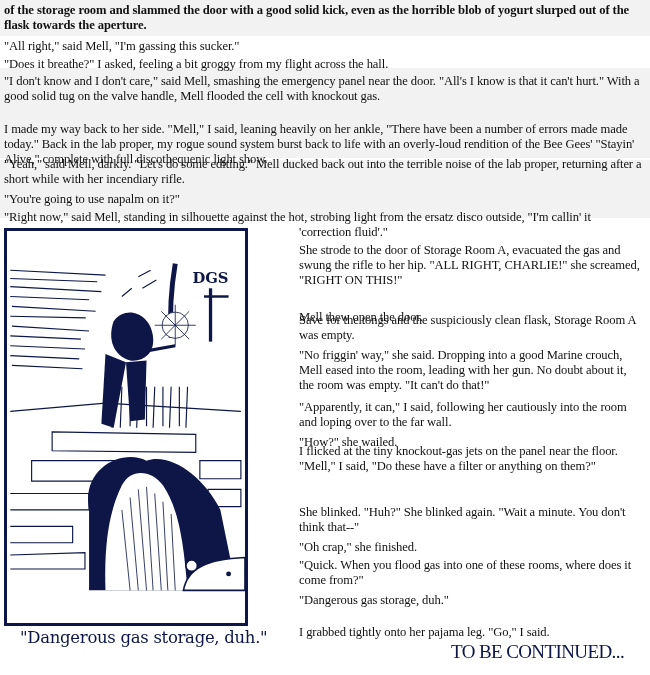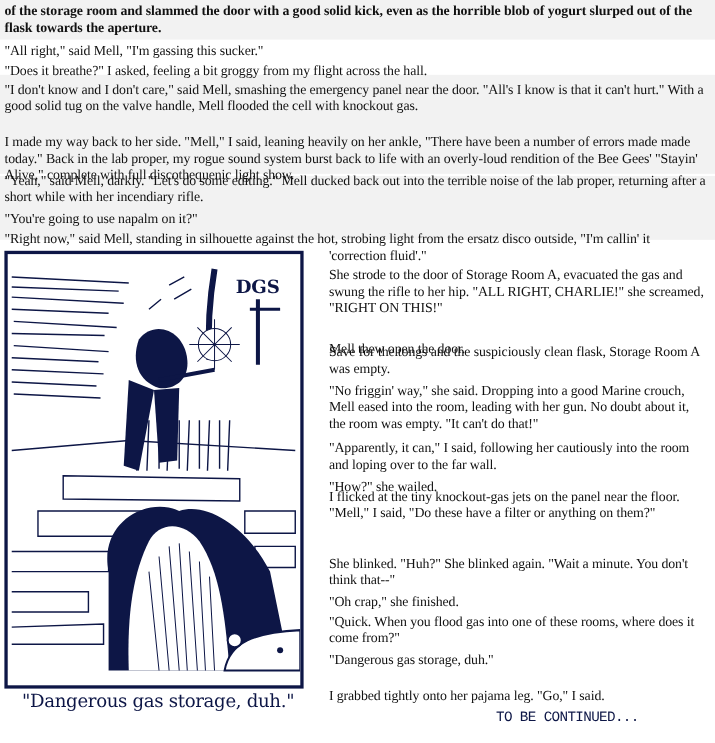--- a/index.html
+++ b/index.html
@@ -9,33 +9,33 @@
       font-family: "Liberation Serif", "DejaVu Serif", serif;
       color: #111111;
       font-size: 12.6px;
       line-height: 15px;
       letter-spacing: -0.1px;
     }
     .bg-shade { position: absolute; background: #f2f2f2; }
     .para { position: absolute; left: 4px; width: 640px; }
     .para.right { left: 299px; width: 345px; }
     .panel {
-      position: absolute; left: 4px; top: 228px; width: 272px; height: 398px;
+      position: absolute; left: 4px; top: 228px; width: 244px; height: 398px;
       border: 3px solid #0d1646; background: #ffffff; overflow: hidden;
     }
     .panel svg { display: block; width: 100%; height: 100%; }
     .caption {
       position: absolute; left: 20px; top: 628px; width: 270px;
       font-family: "DejaVu Serif", "Liberation Serif", serif;
       font-size: 16.5px; line-height: 20px; color: #0d1646; letter-spacing: -0.3px;
     }
     .continued {
       position: absolute; left: 451px; top: 641px;
-      font-family: Liberation Mono, monospace;
-      font-size: 13px; line-height: 22px; color: #0d1646; letter-spacing: -0.6px;
+      font-family: Liberation Serif, serif;
+      font-size: 19px; line-height: 22px; color: #0d1646; letter-spacing: -0.6px;
     }
   </style>
 </head>
 <body>
 
 <div class="bg-shade" style="left:0;top:0;width:650px;height:36px;"></div>
 <div class="bg-shade" style="left:0;top:68px;width:650px;height:90px;"></div>
 <div class="bg-shade" style="left:0;top:160px;width:650px;height:58px;"></div>
 
 <main>

